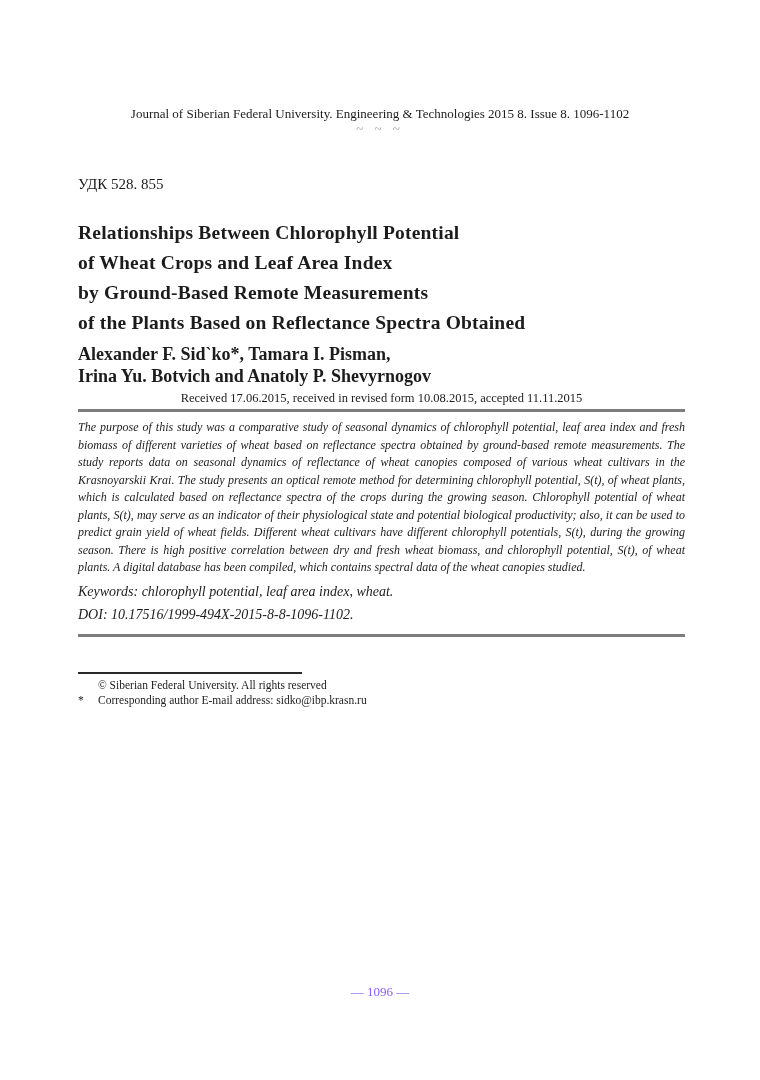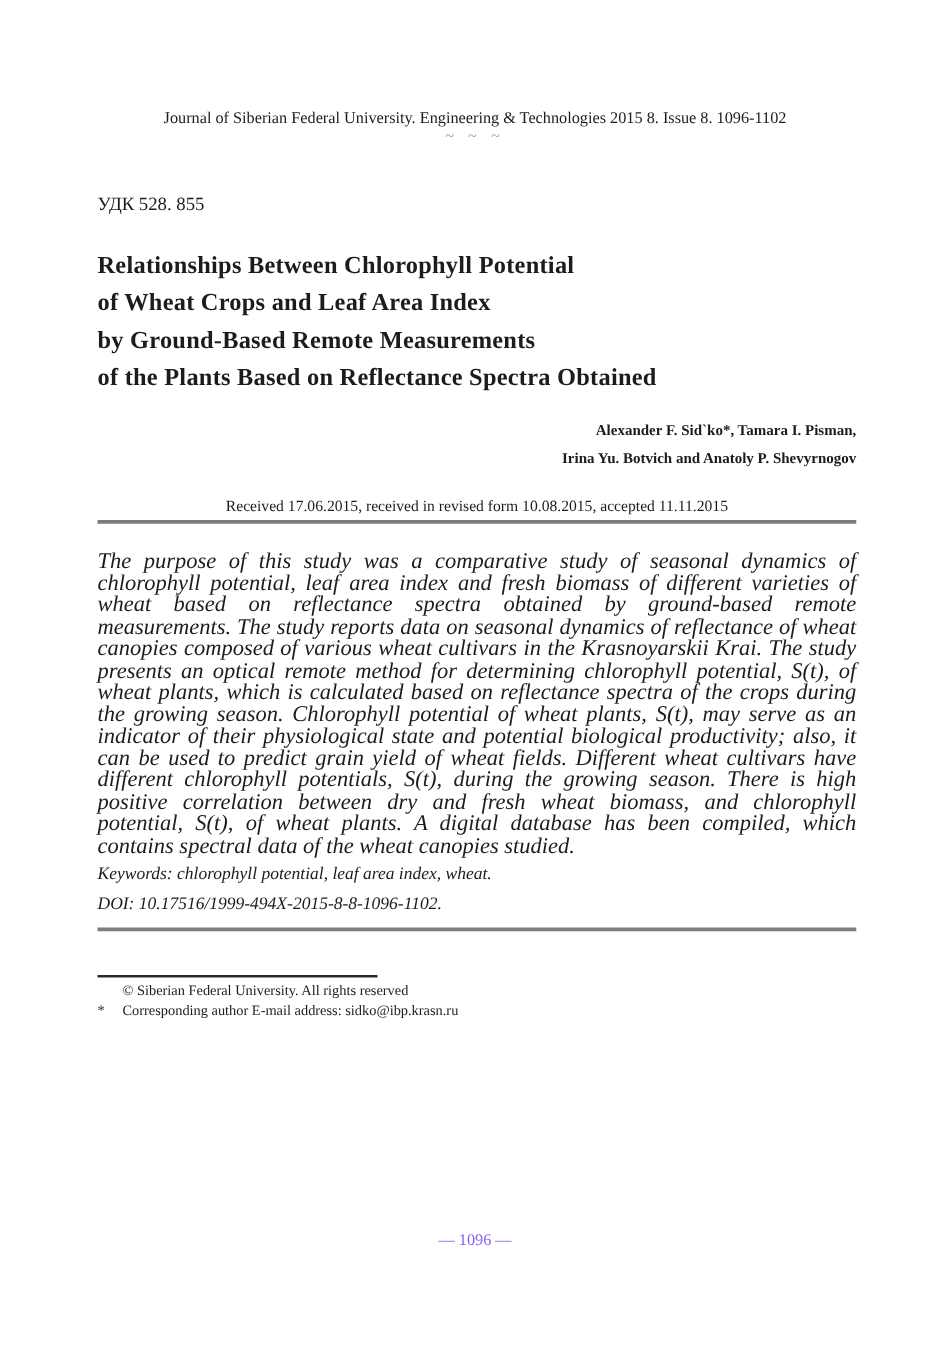--- a/index.html
+++ b/index.html
@@ -18,20 +18,21 @@
   }
   .content {
     padding: 0 75px 0 78px;
   }
   .running-head {
     padding-top: 86px;
     text-align: center;
     font-size: 13px;
     line-height: 15px;
     color: #1c1c1c;
+    margin-top: 20px;
   }
   .ornament {
     margin-top: 1px;
     text-align: center;
     font-size: 13px;
     line-height: 13px;
     letter-spacing: 4px;
     color: #9a9a9a;
   }
   .udc {
@@ -40,47 +41,47 @@
     line-height: 18px;
   }
   .article-title {
     margin-top: 25px;
     font-size: 19.5px;
     font-weight: bold;
     line-height: 30px;
     letter-spacing: 0.2px;
   }
   .authors {
-    margin-top: 15px;
-    text-align: right;
-    font-size: 12px;
+    margin-top: 5px;
+    text-align: left;
+    font-size: 18px;
     font-weight: bold;
     line-height: 22px;
   }
   .affiliation {
     text-align: right;
     font-size: 15.5px;
     font-style: italic;
     line-height: 21px;
   }
   .received {
-    margin-top: 21px;
+    margin-top: 4px;
     text-align: center;
     font-size: 12.5px;
     line-height: 15px;
   }
   .rule-gray {
     margin-top: 3px;
     height: 3px;
     background: #7d7d7d;
     border: none;
   }
   .abstract {
-    margin-top: 21px;
-    font-size: 18px;
+    margin-top: 7px;
+    font-size: 12px;
     font-style: italic;
     line-height: 17.5px;
     text-align: justify;
     font-family: Liberation Serif, serif;
   }
   .keywords {
     margin-top: 6px;
     font-size: 14px;
     font-style: italic;
     line-height: 17.5px;

